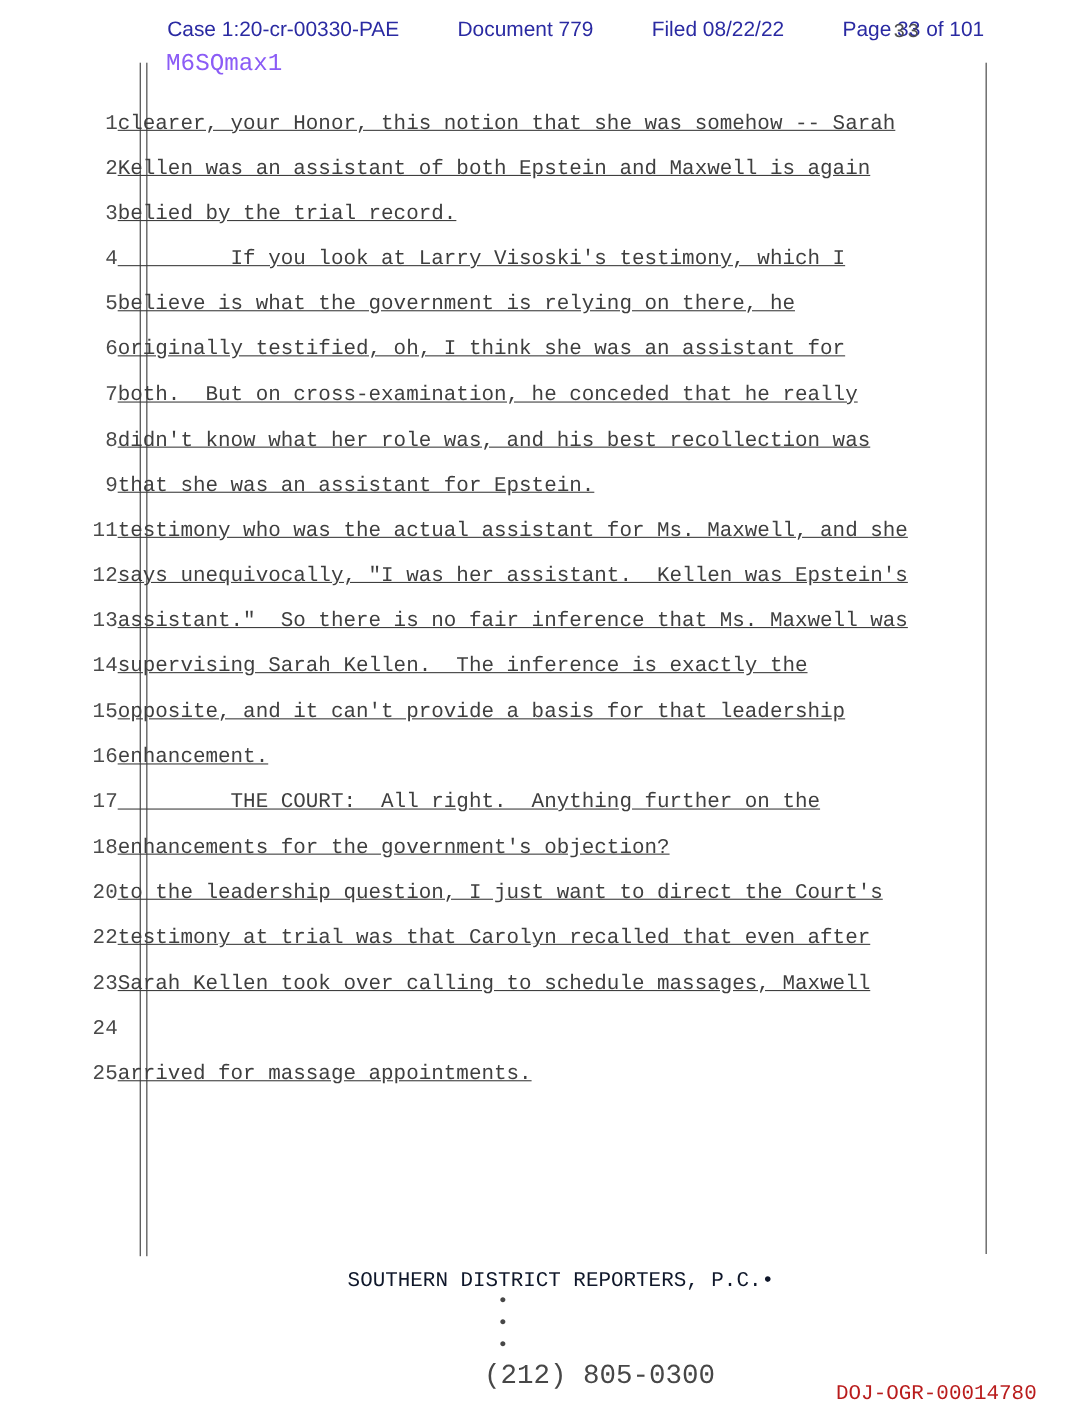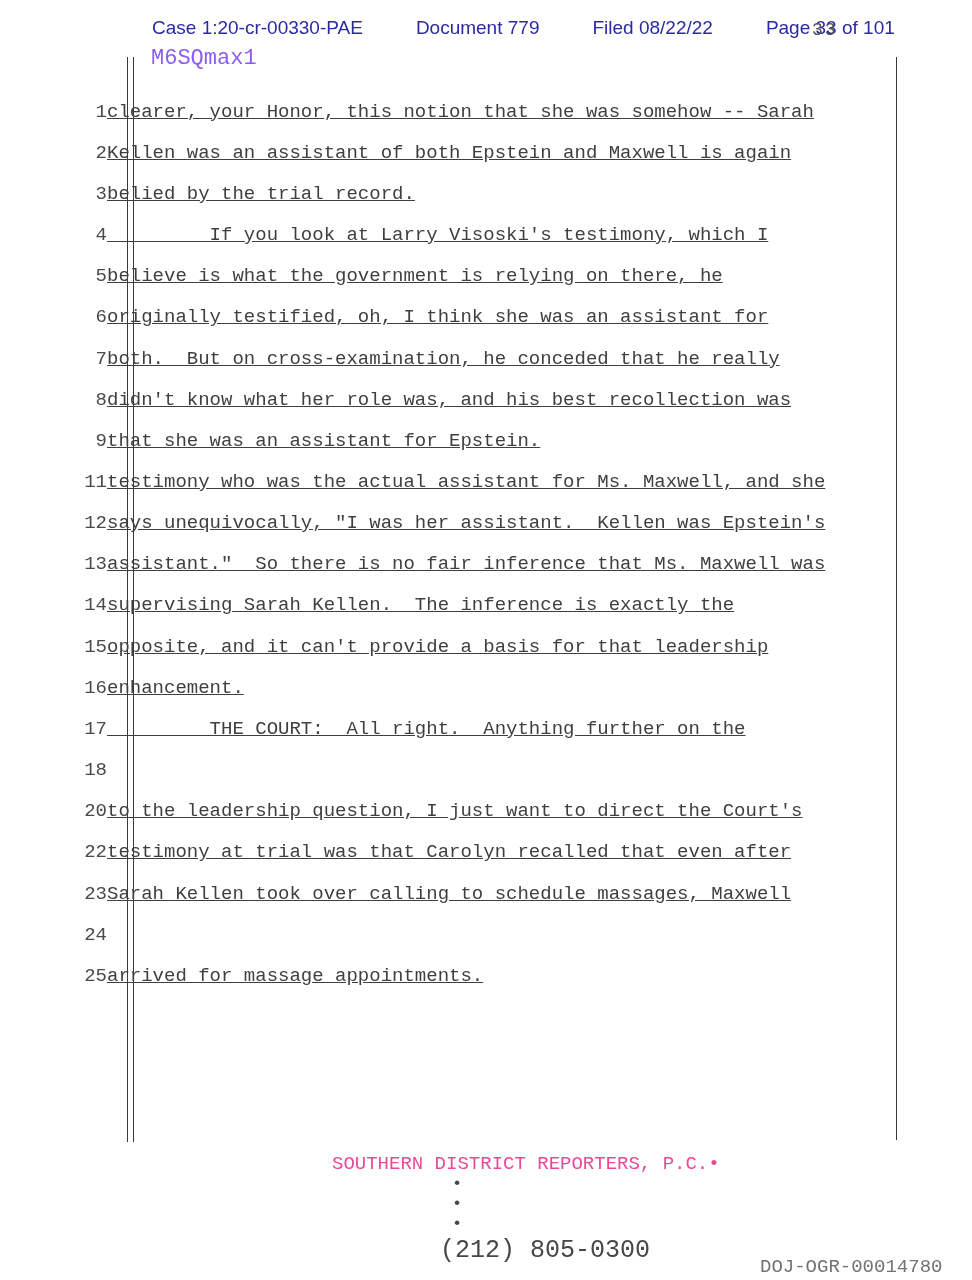--- a/index.html
+++ b/index.html
@@ -80,24 +80,24 @@
     color: #4a4a4a;
   }
   .line .text {
     white-space: pre;
     text-decoration: underline;
   }
 
   
   .footer-reporters {
     position: absolute;
-    left: 332px;
+    left: 316px;
     top: 1153px;
     font-size: 19px;
-    color: #ec4899;
+    color: #0f172a;
     white-space: pre;
   }
   .footer-dots {
     position: absolute;
     left: 452px;
     top: 1174px;
     font-size: 17px;
     color: #474747;
   }
   .footer-dots div { line-height: 20px; height: 20px; }
@@ -107,21 +107,21 @@
     top: 1236px;
     font-size: 25px;
     color: #474747;
     white-space: pre;
   }
   .bates-number {
     position: absolute;
     left: 760px;
     top: 1256px;
     font-size: 19px;
-    color: #737373;
+    color: #b91c1c;
   }
 </style>
 </head>
 <body>
 
 <div id="page">
 
   <div class="stamp-header">
     <span>Case 1:20-cr-00330-PAE</span>
     <span>Document 779</span>
@@ -212,20 +212,21 @@
         <span class="text">enhancement.</span>
       </div>
 
       <div class="line">
         <span class="num">17</span>
         <span class="text">         THE COURT:  All right.  Anything further on the</span>
       </div>
 
       <div class="line">
         <span class="num">18</span>
+        <span class="text">enhancements for the government's objection?</span>
       </div>
 
 
       <div class="line">
         <span class="num">20</span>
         <span class="text">to the leadership question, I just want to direct the Court's</span>
       </div>
 
 
       <div class="line">

